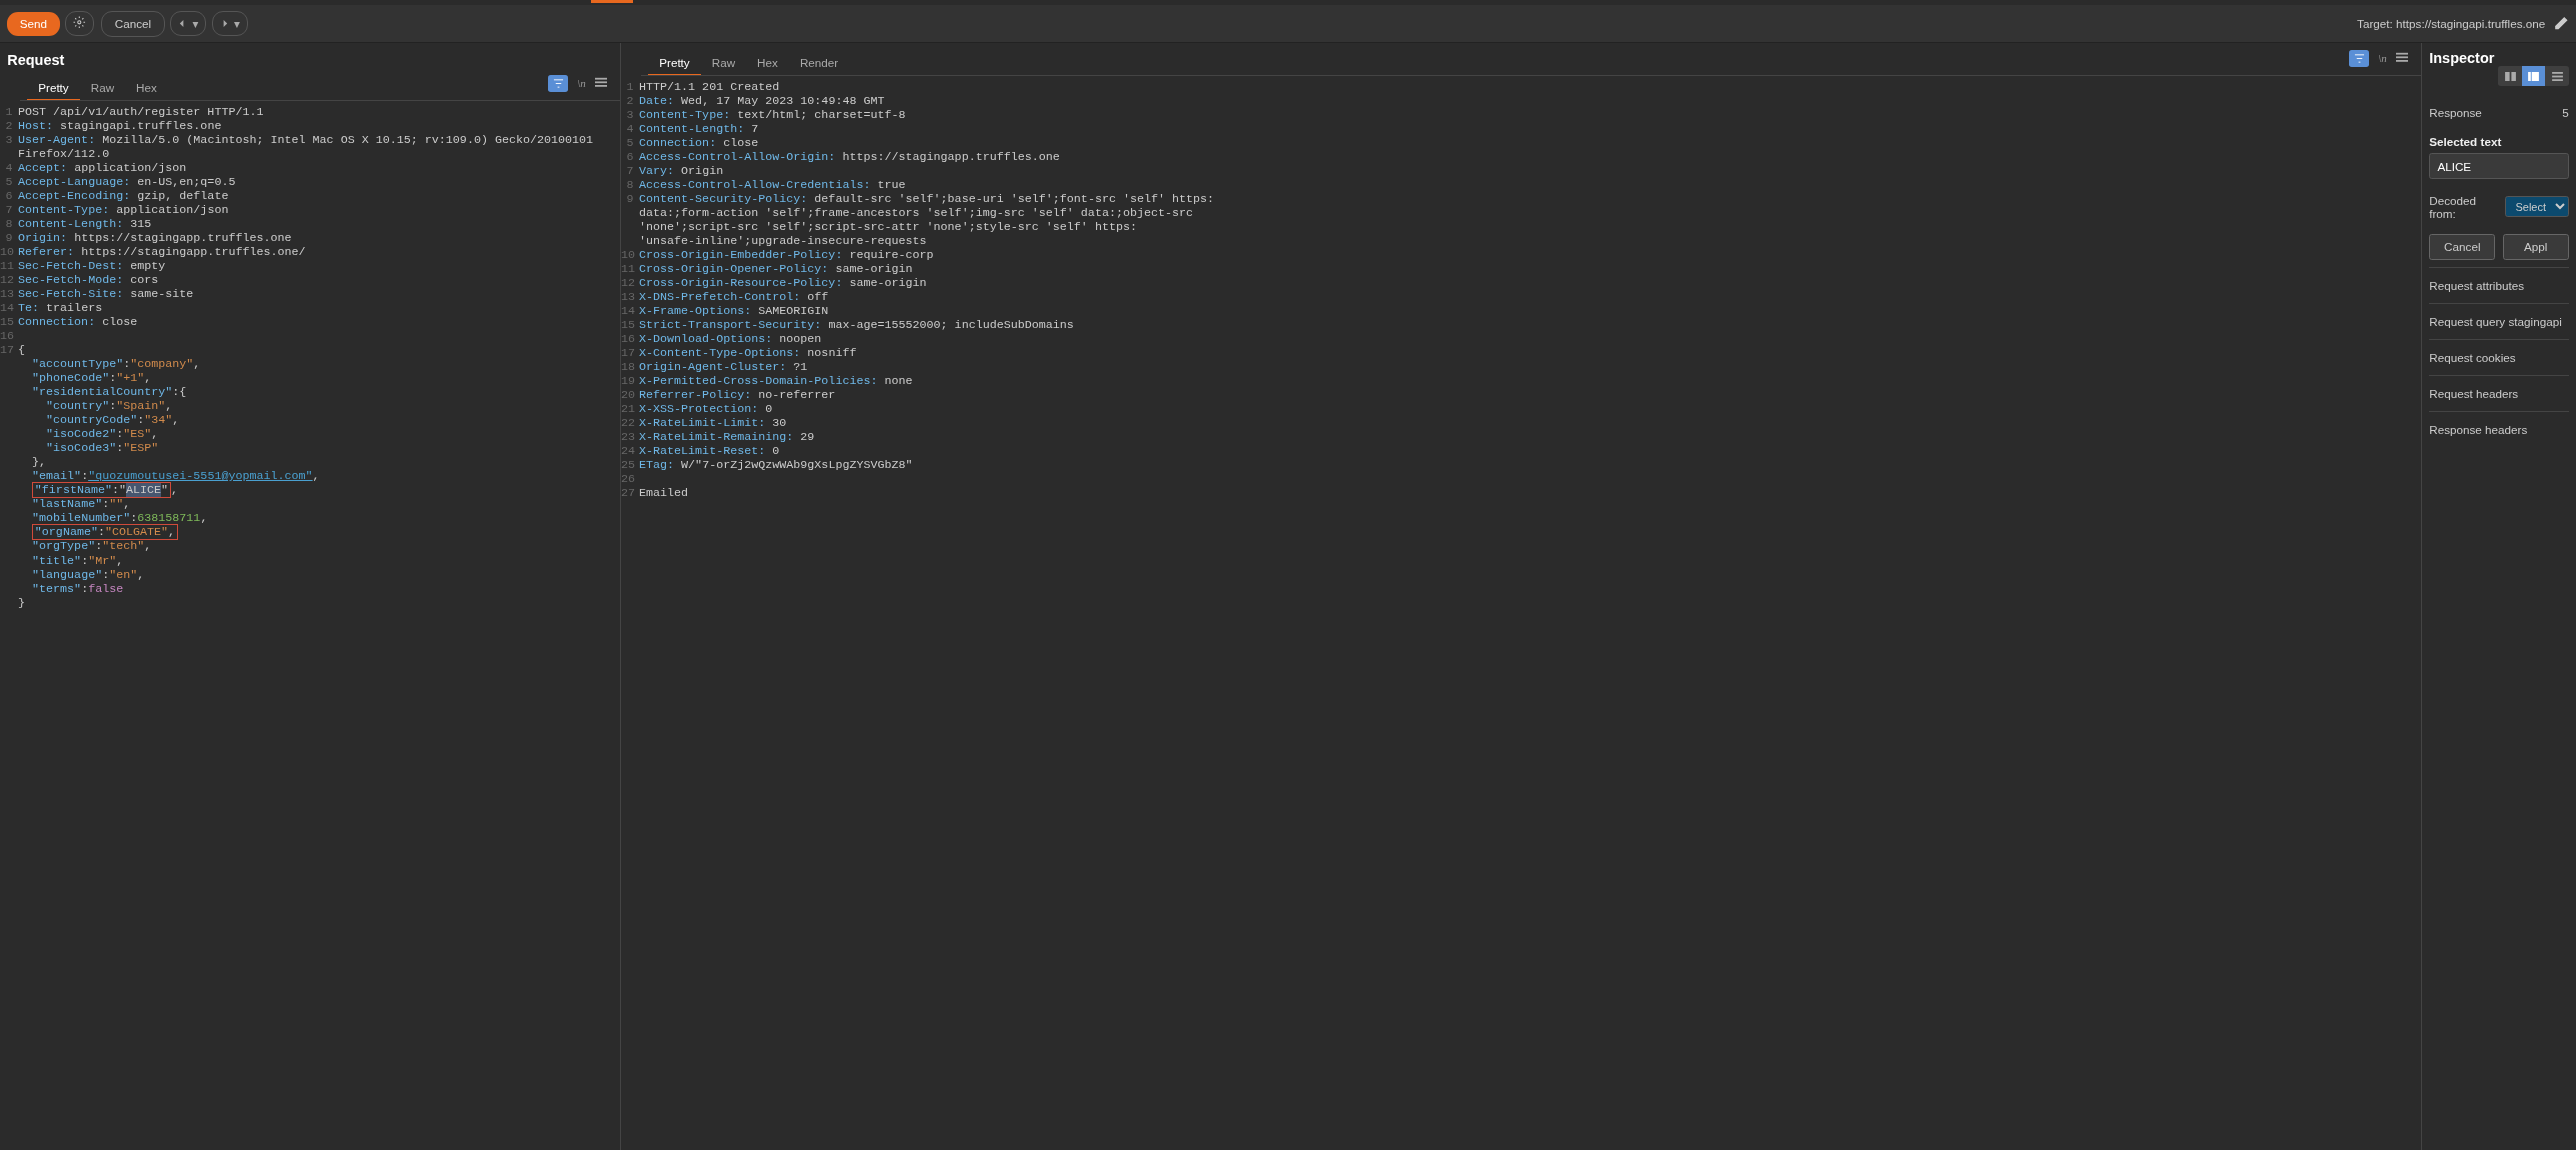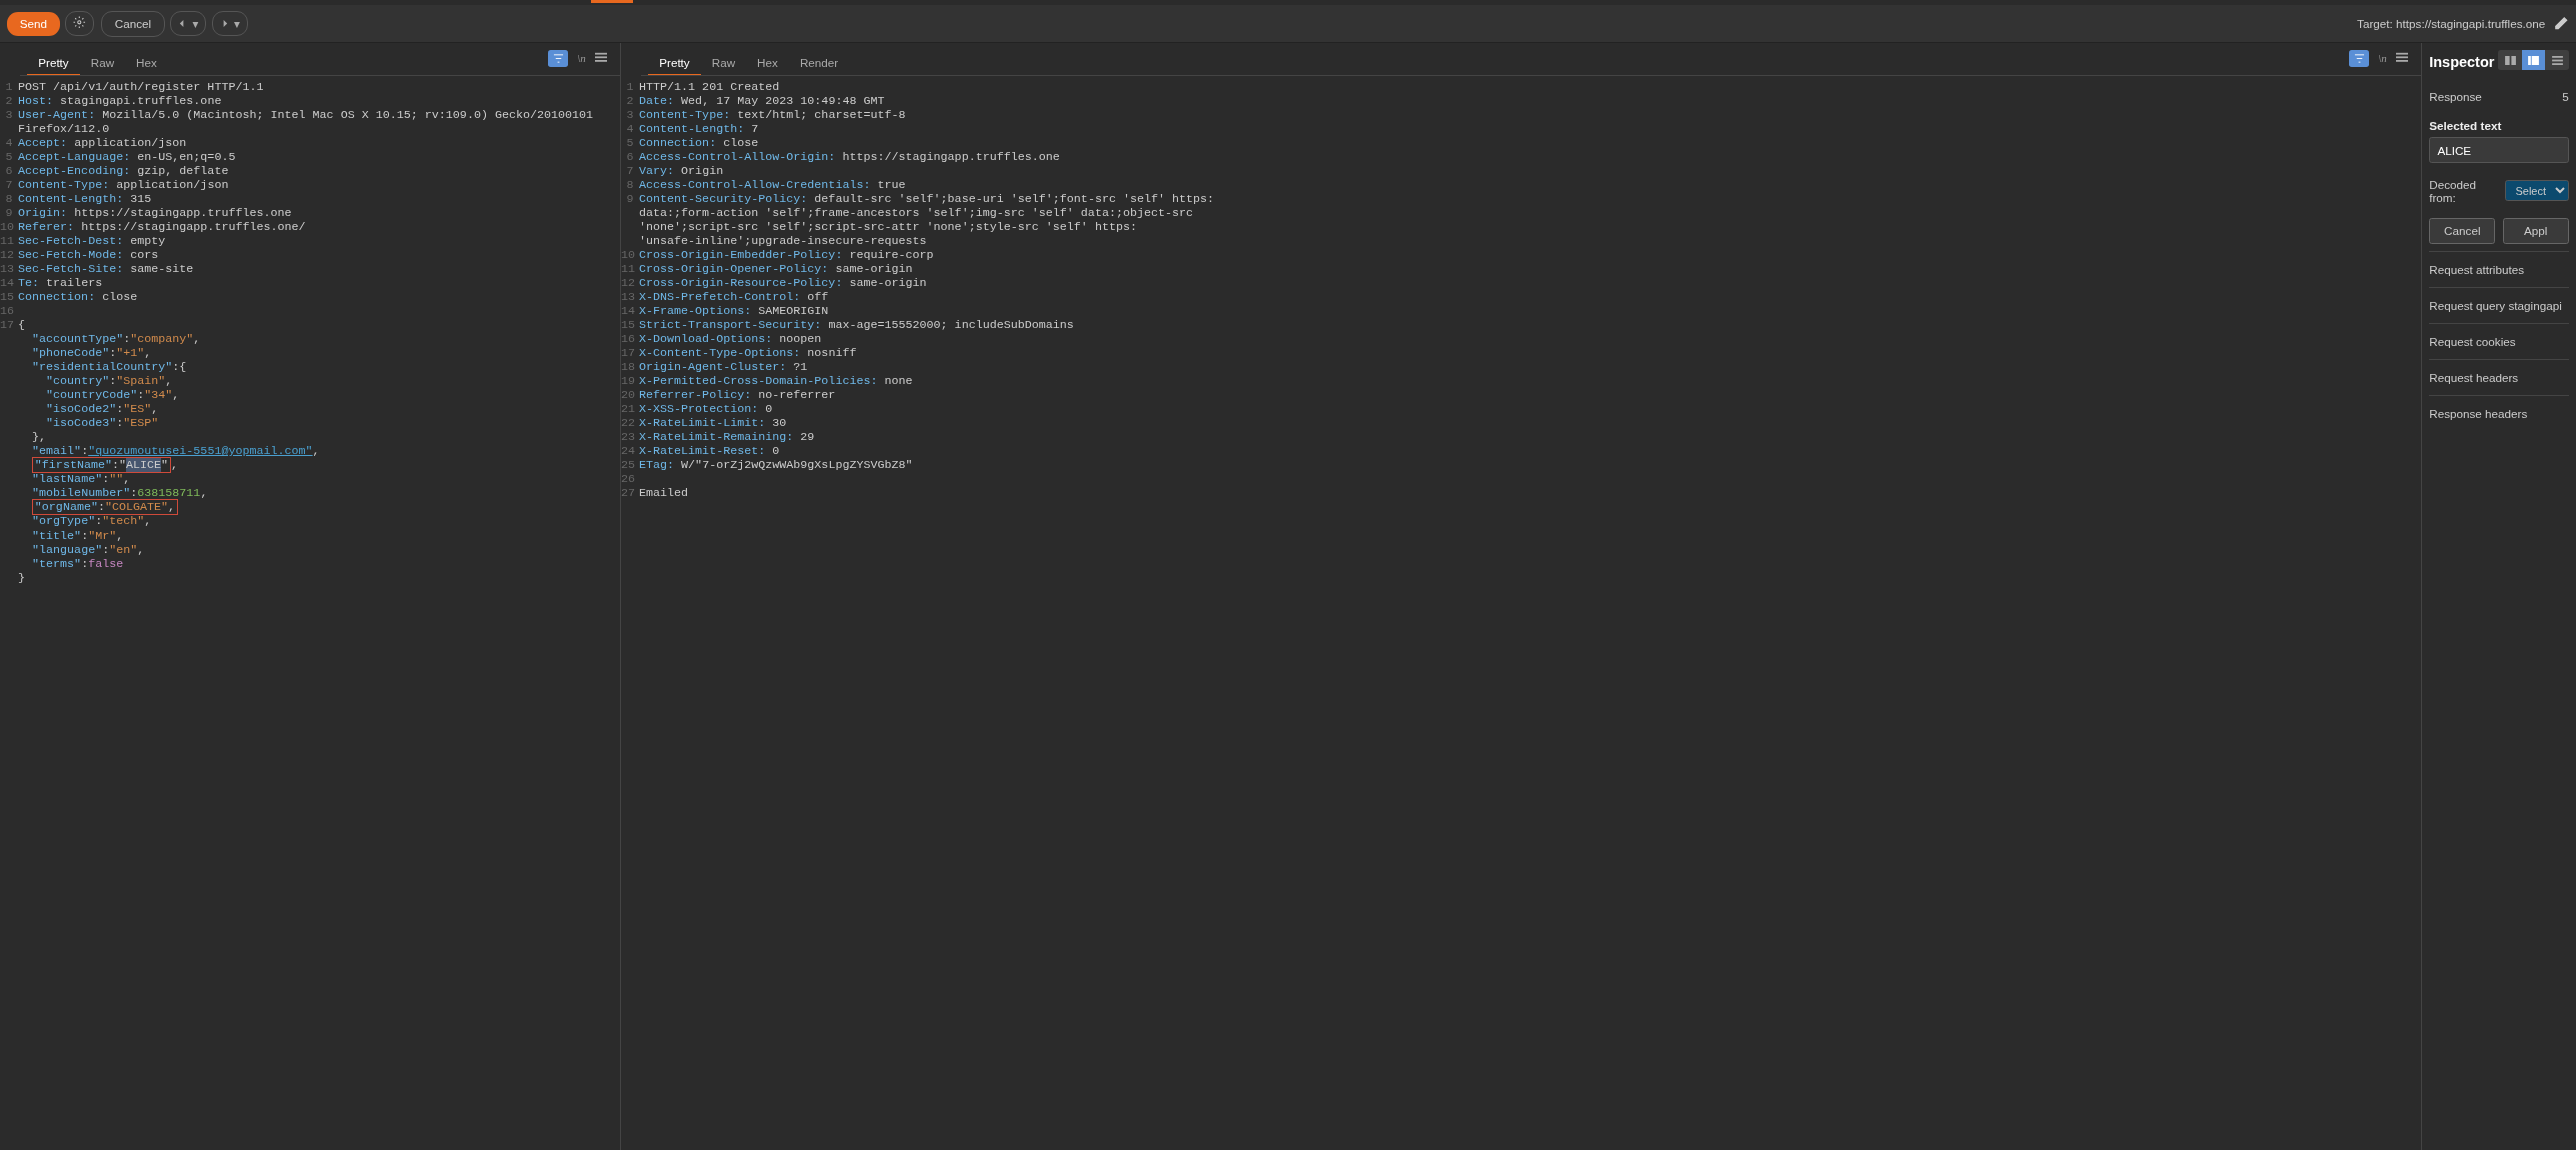--- a/index.html
+++ b/index.html
@@ -92,21 +92,21 @@
 .header-name { color: #6fb8e8; }
 .header-val { color: #ccc; }
 .jprop { color: #6fb8e8; }
 .jstr { color: #d28b4c; }
 .jnum { color: #7fba5a; }
 .jbool { color: #c586c0; }
 .jemail { color: #4aa0d0; text-decoration: underline; }
 .hl-red { border: 0.9px solid #d04a3a; padding: 0 1.8px; }
 .hl-sel { background: rgba(100,130,180,0.5); }
 .inspector-content { padding: 5.4px 7.2px; font-size: 11.7px; }
-.inspector-header { display: flex; align-items: flex-end; padding: 7.2px 7.2px; }
+.inspector-header { display: flex; align-items: flex-start; padding: 7.2px 7.2px; flex-direction: column; }
 .inspector-title { font-size: 14.5px; font-weight: 600; color: #fff; }
 .insp-row { display: flex; justify-content: space-between; padding: 7.2px 0; align-items: center; }
 .insp-label { color: #ccc; }
 .insp-val { color: #ccc; }
 .insp-section-title { color: #eee; font-weight: 600; padding: 9px 0 5.4px 0; }
 .insp-textbox {
   background: #3a3a3a;
   border: 0.9px solid #555;
   border-radius: 2.7px;
   padding: 5.4px 7.2px;
@@ -149,20 +149,23 @@
     </button>
     <span class="target-text">Target: https://stagingapi.truffles.one</span>
     <svg class="pencil-icon" width="14.5" height="14.5" viewBox="0 0 24 24" stroke="#ccc" fill="none" stroke-width="2">
         <path d="M17 3l4 4L7 21H3v-4L17 3z"></path>
       </svg>
   </div>
 
   <div class="main">
 
     <div class="pane pane-req">
+      <div class="pane-header">
+        <span class="pane-title">Request</span>
+      </div>
       <div class="tabs">
         <div class="tab active">Pretty</div>
         <div class="tab">Raw</div>
         <div class="tab">Hex</div>
         <div class="tab-icons">
           <span class="filter-icon-box">
               <svg width="11" height="11" viewBox="0 0 12 12" stroke="#fff" fill="none">
                 <path d="M1 2h10M3 6h6M5 10h2"></path>
               </svg>
             </span>

